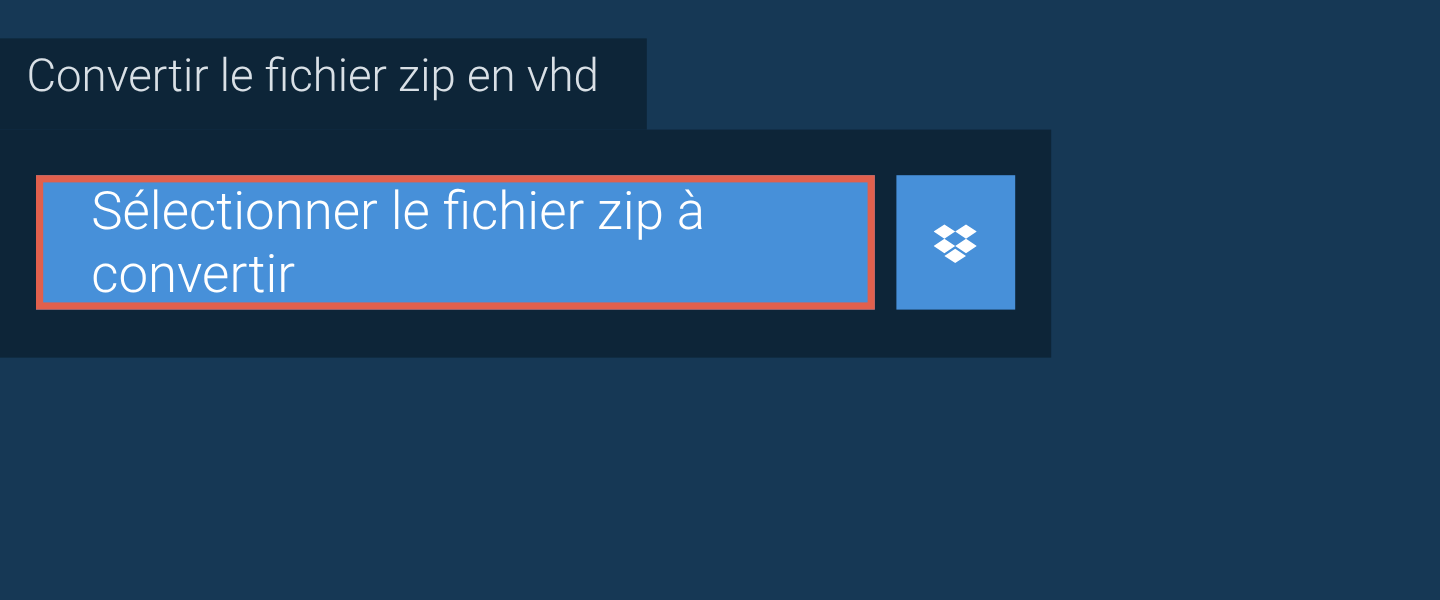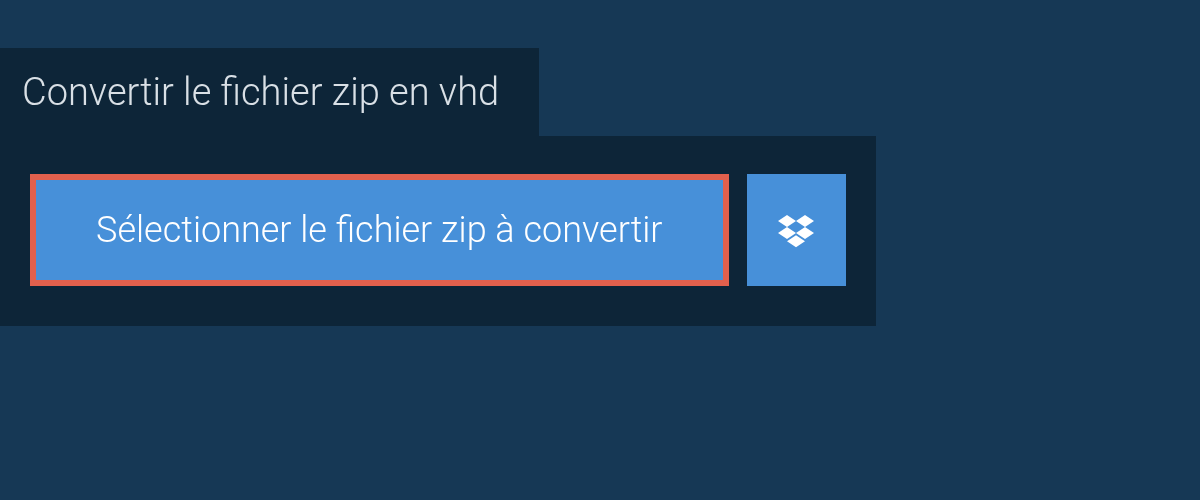--- a/index.html
+++ b/index.html
@@ -10,22 +10,22 @@
     body {
       width: 1200px;
       height: 500px;
       background: #163855;
       font-family: -apple-system, BlinkMacSystemFont, "Segoe UI", Roboto, Helvetica, Arial, sans-serif;
       overflow: hidden;
     }
     .tab-header {
       display: inline-block;
       background: #0d2538;
-      padding: 22px 40px 22px 22px;
-      margin-top: 48px;
+      padding: 10px 40px 22px 22px;
+      margin-top: 32px;
       margin-left: 0;
     }
     .tab-header-text {
       color: #d9e0e6;
       font-size: 38px;
       font-weight: 300;
     }
     .panel {
       background: #0d2538;
       margin-top: 0;
@@ -34,21 +34,21 @@
     }
     .button-row {
       display: flex;
       gap: 18px;
       align-items: stretch;
     }
     .select-button {
       background: #4790d9;
       border: 6px solid #e1604d;
       color: #ffffff;
-      font-size: 36px;
+      font-size: 44px;
       font-weight: 300;
       padding: 28px 40px;
       cursor: pointer;
       display: flex;
       align-items: center;
       justify-content: center;
       width: 702px;
       height: 112px;
     }
     .dropbox-button {

